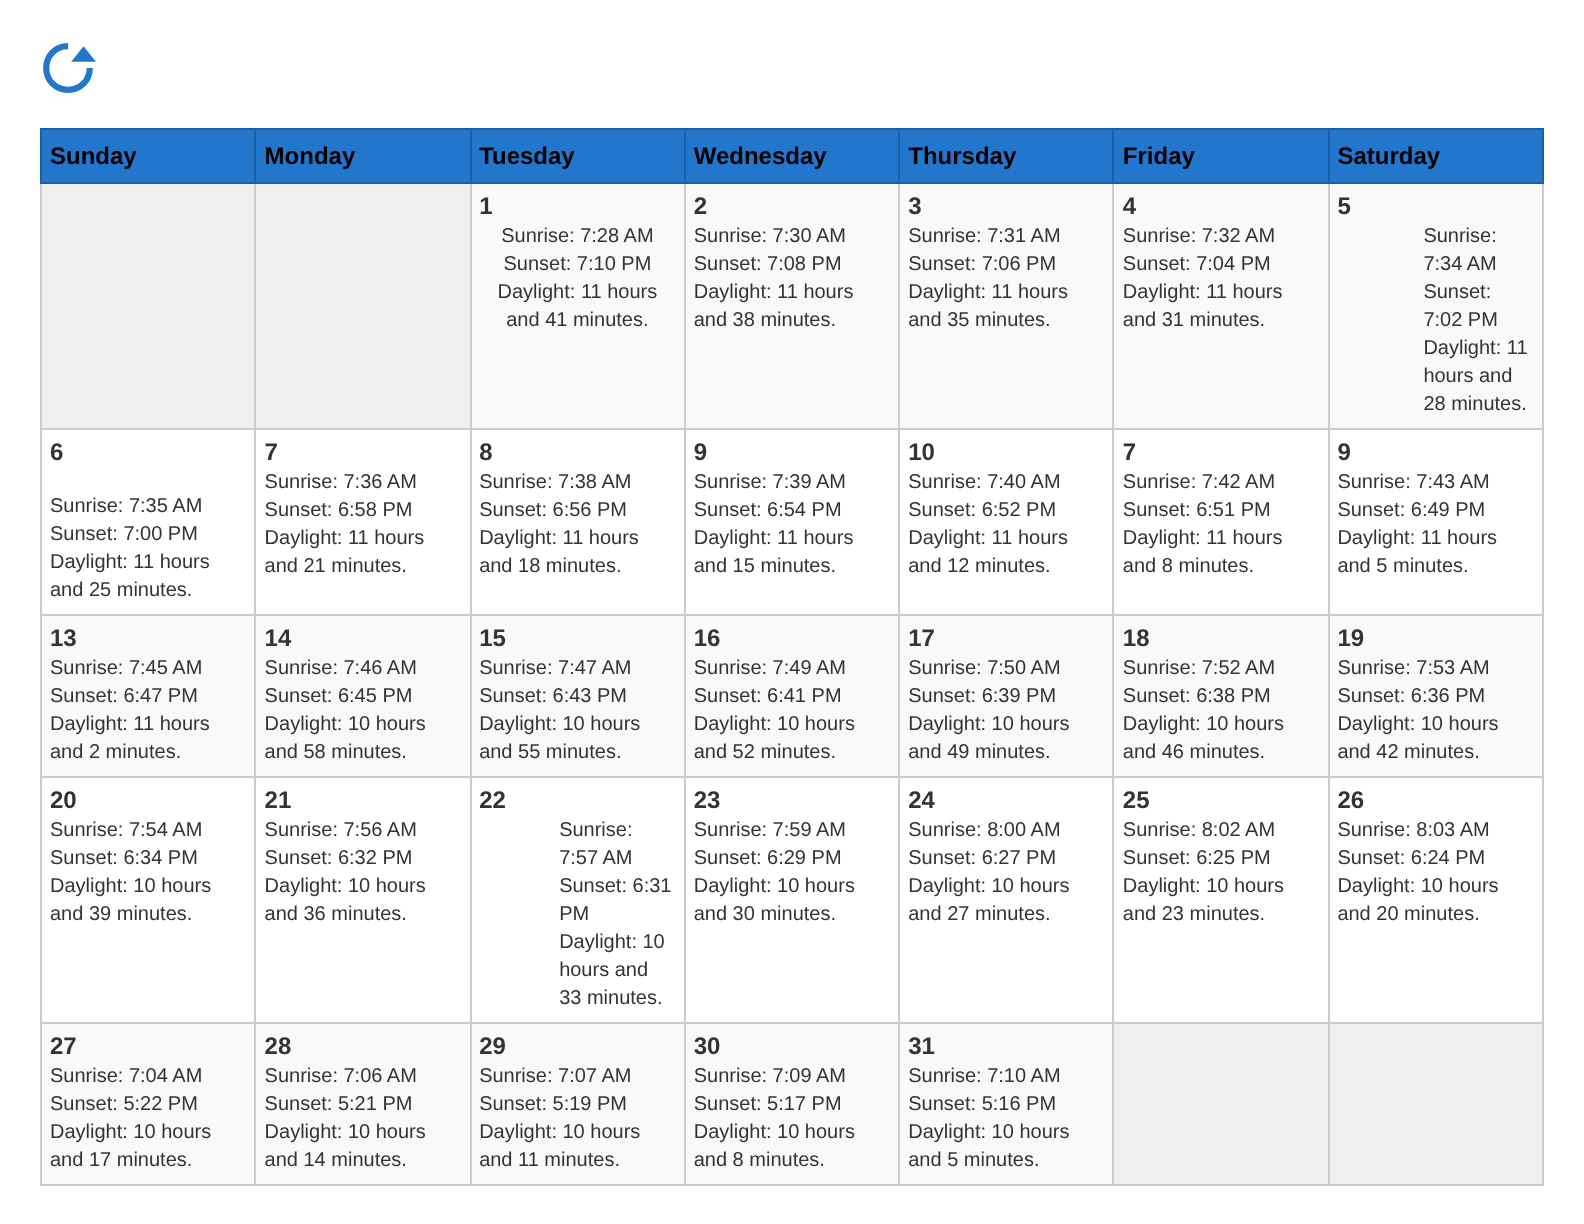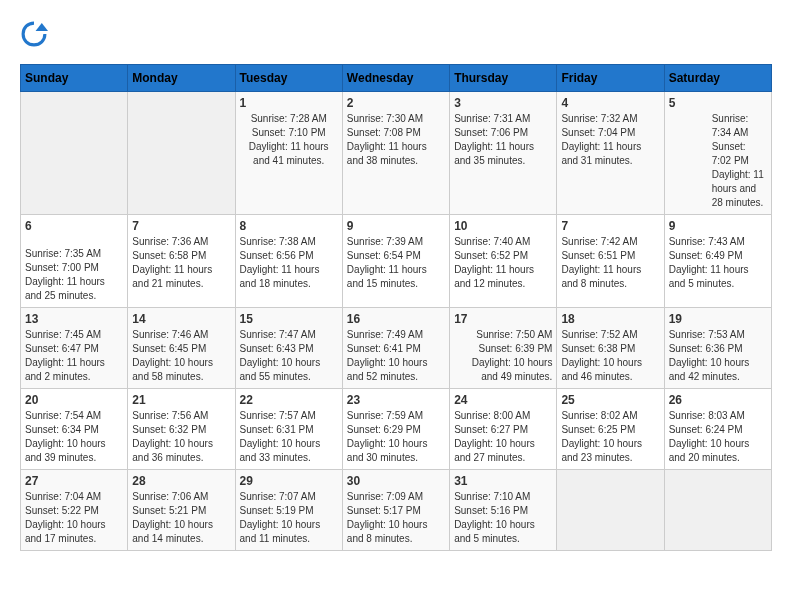--- a/index.html
+++ b/index.html
@@ -217,21 +217,21 @@
 Daylight: 10 hours and 55 minutes.</div>
         </td>
         <td>
           <span class="day-number">16</span>
           <div class="day-info" style="white-space: pre-line;">Sunrise: 7:49 AM
 Sunset: 6:41 PM
 Daylight: 10 hours and 52 minutes.</div>
         </td>
         <td>
           <span class="day-number">17</span>
-          <div class="day-info" style="white-space: pre-line; text-align: right;">Sunrise: 7:50 AM
+          <div class="day-info" style="white-space: pre-line;">Sunrise: 7:50 AM
 Sunset: 6:39 PM
 Daylight: 10 hours and 49 minutes.</div>
         </td>
         <td>
           <span class="day-number">18</span>
           <div class="day-info" style="white-space: pre-line;">Sunrise: 7:52 AM
 Sunset: 6:38 PM
 Daylight: 10 hours and 46 minutes.</div>
         </td>
         <td>
@@ -249,21 +249,21 @@
 Daylight: 10 hours and 39 minutes.</div>
         </td>
         <td>
           <span class="day-number">21</span>
           <div class="day-info" style="white-space: pre-line;">Sunrise: 7:56 AM
 Sunset: 6:32 PM
 Daylight: 10 hours and 36 minutes.</div>
         </td>
         <td>
           <span class="day-number">22</span>
-          <div class="day-info" style="white-space: pre-line;">Sunrise: 7:57 AM
+          <div class="day-info" style="white-space: pre-line; margin-left: 40px;">Sunrise: 7:57 AM
 Sunset: 6:31 PM
 Daylight: 10 hours and 33 minutes.</div>
         </td>
         <td>
           <span class="day-number">23</span>
           <div class="day-info" style="white-space: pre-line;">Sunrise: 7:59 AM
 Sunset: 6:29 PM
 Daylight: 10 hours and 30 minutes.</div>
         </td>
         <td>

